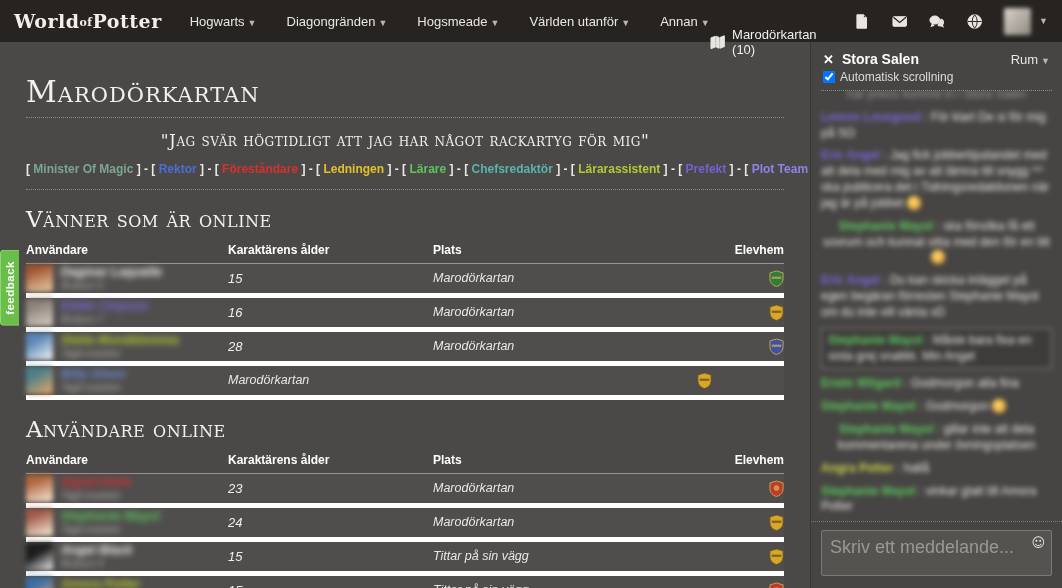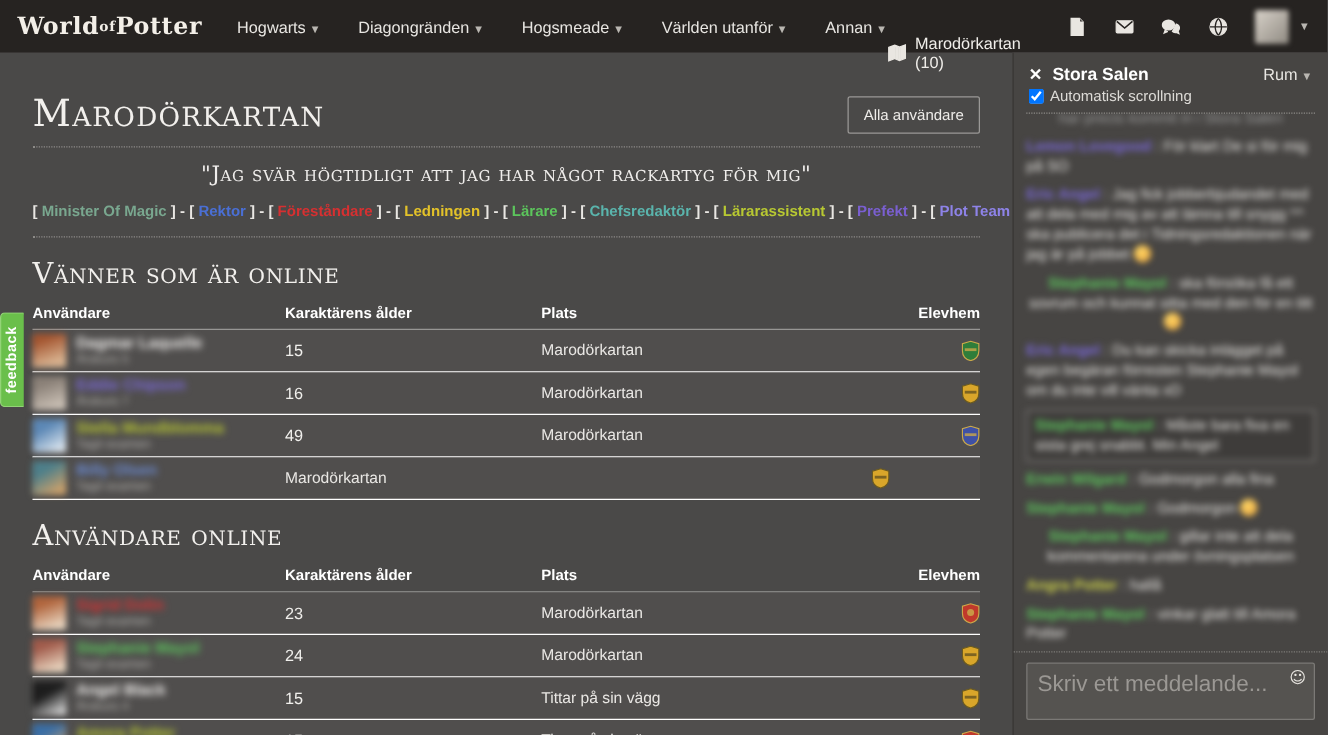--- a/index.html
+++ b/index.html
@@ -31,21 +31,21 @@
   .roles { text-align:center; font-size:12px; font-weight:bold; color:#e9e7e3; line-height:1.9; margin-bottom:8px; }
   .role { white-space:nowrap; }
   .role::before { content:"[ "; color:#e9e7e3; }
   .role::after { content:" ] - "; color:#e9e7e3; }
   .role:last-child::after { content:" ]"; }
 
   .section-title { font-family:"DejaVu Serif", serif; font-variant:small-caps; font-weight:400; font-size:23px; color:#f2f0ed; margin:16px 0 8px; letter-spacing:.5px; }
   .thead, .trow { display:grid; grid-template-columns:202px 205px 279px 72px; align-items:center; }
   .thead { font-size:12px; font-weight:bold; color:#fff; padding:3px 0 6px; border-bottom:1px solid #979694; }
   .thead .h-right, .cell-house { justify-self:end;text-align:center; }
-  .trow { height:34px; background:#504e4d; border-bottom:1px solid #ffffff; }
+  .trow { height:34px; background:#504e4d; border-bottom:5px solid #ffffff;font-style:italic; }
   .cell-user { display:flex; align-items:center; gap:8px; }
   .row-avatar { width:27px; height:27px; border-radius:2px; filter:blur(2.5px); flex:0 0 auto; }
   .u-name { font-size:12.5px; font-weight:bold; line-height:1.2; }
   .u-sub { font-size:10px; color:#b7b5b1; line-height:1.2; }
   .obscured { filter:blur(3px); }
   .cell-age { font-size:13px; color:#f0efec; }
   .cell-place { font-size:12.5px; color:#e9e7e4; }
   .shield { display:inline-block; line-height:0; }
 
   
@@ -127,21 +127,20 @@
   </div>
 </div>
 
 <div class="layout">
 
   <div class="main">
     <div class="feedback-tab">feedback</div>
 
     <div class="titlebar">
       <h1 class="page-title">Marodörkartan</h1>
-      <button class="btn-outline">Alla användare</button>
     </div>
     <hr class="dotted">
     <div class="quote">"Jag svär högtidligt att jag har något rackartyg för mig"</div>
 
     <div class="roles">
       <span class="role" style="color: rgb(121, 167, 143);">Minister Of Magic</span><span class="role" style="color: rgb(74, 111, 212);">Rektor</span><span class="role" style="color: rgb(214, 48, 49);">Föreståndare</span><span class="role" style="color: rgb(227, 194, 41);">Ledningen</span><span class="role" style="color: rgb(92, 197, 92);">Lärare</span><span class="role" style="color: rgb(90, 180, 172);">Chefsredaktör</span><span class="role" style="color: rgb(184, 200, 50);">Lärarassistent</span><span class="role" style="color: rgb(122, 95, 208);">Prefekt</span><span class="role" style="color: rgb(142, 131, 232);">Plot Team</span>
     </div>
     <hr class="dotted">
 
     <h2 class="section-title">Vänner som är online</h2>
@@ -183,21 +182,21 @@
           </svg></span>
     </div>
     <div class="trow">
       <span class="cell-user">
           <span class="row-avatar av-f3"></span>
         <span>
             <div class="u-name obscured" style="color: rgb(184, 200, 50);">Stella Mundblomma</div>
         <div class="u-sub obscured">Tagit examen</div>
           </span>
         </span>
-      <span class="cell-age">49</span>
+      <span class="cell-age">28</span>
       <span class="cell-place">Marodörkartan</span>
       <span class="cell-house shield" style="color: rgb(63, 81, 165);"><svg width="15" height="17" viewBox="0 0 16 18">
             <path d="M8 1 15 3v6c0 4.5-3 7.5-7 8.5C4 16.5 1 13.5 1 9V3Z" fill="currentColor" stroke="#caa84a"></path>
             <rect x="3" y="7" width="10" height="2.4" fill="#caa84a" opacity=".8"></rect>
           </svg></span>
     </div>
     <div class="trow">
       <span class="cell-user">
           <span class="row-avatar av-f4"></span>
         <span>

